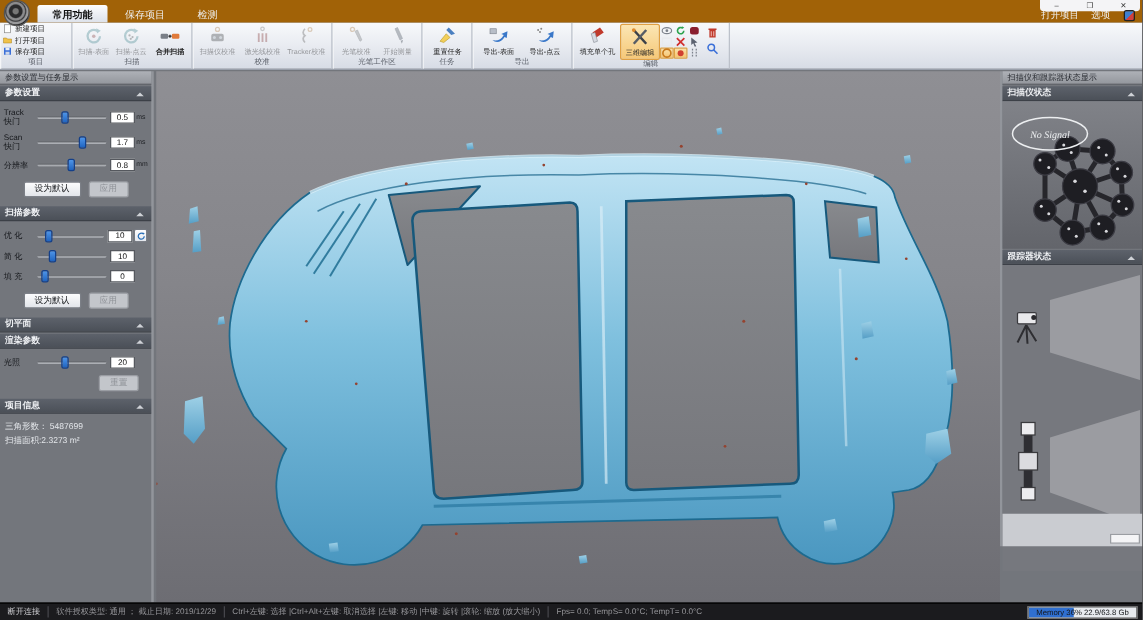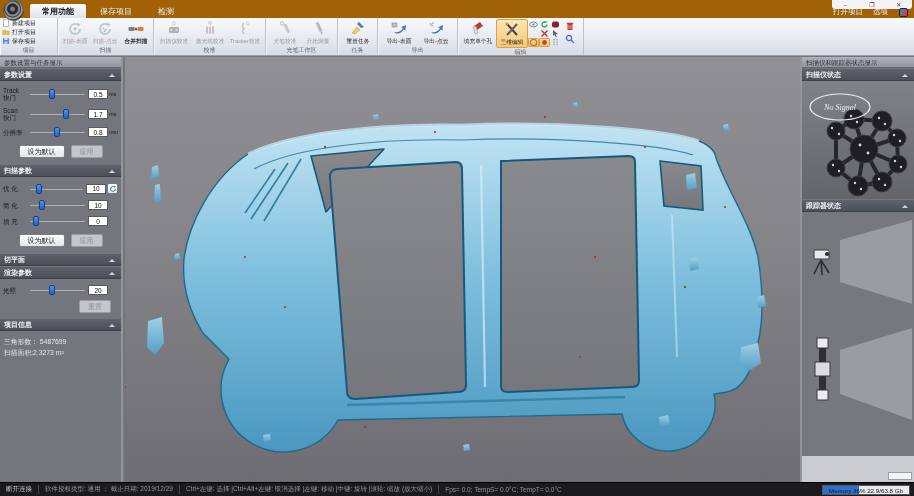--- a/index.html
+++ b/index.html
@@ -69,21 +69,21 @@
   .refbtn { width:11px; height:11px; margin-left:1px; background:linear-gradient(#fdfdfe,#e4e7ec);
     border:1px solid #777b82; border-radius:2px; display:flex; align-items:center; justify-content:center; }
   .info { padding:5px 4px; color:#e4e7eb; font-size:6.8px; line-height:11px; }
 
   
   .viewport { position:absolute; top:57px; left:125px; width:675px; height:425px;
     background:linear-gradient(#8f8f94,#85858a 40%,#6d6d73); overflow:hidden; }
   .viewport svg { display:block; }
 
   
-  .rpanel { position:absolute; top:57px; right:0; width:114px; height:425px; background:#73767c;
+  .rpanel { position:absolute; top:57px; right:0; width:114px; height:380px; background:#73767c;
     border-left:2px solid #92959b; z-index:10; }
   .scanbox { height:118px; background:linear-gradient(#808288,#63656b); position:relative; overflow:hidden; }
   .trackbox { height:245px; background:#76787e; position:relative; overflow:hidden; }
   .rbottom { position:absolute; bottom:0; left:0; right:0; height:26px; background:#caccd1; }
   .grip { position:absolute; right:2px; bottom:2px; width:24px; height:8px; background:#f4f4f6; border:1px solid #9a9da2; }
 
   
   .statusbar { position:absolute; bottom:0; left:0; width:914px; height:14px; background:#1b1b1e;
     border-top:1px solid #000; display:flex; align-items:center; font-size:6.5px; color:#96969a; z-index:40; }
   .sseg { padding:0 6px; white-space:nowrap; }

